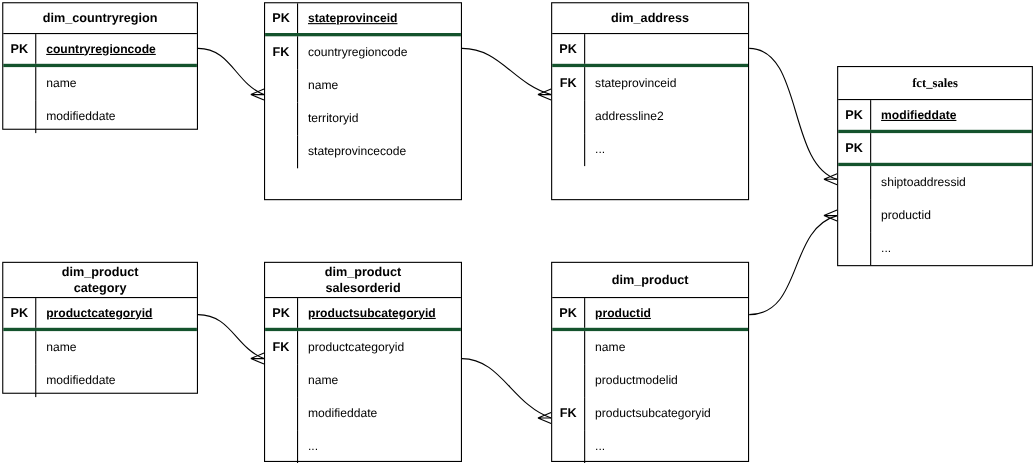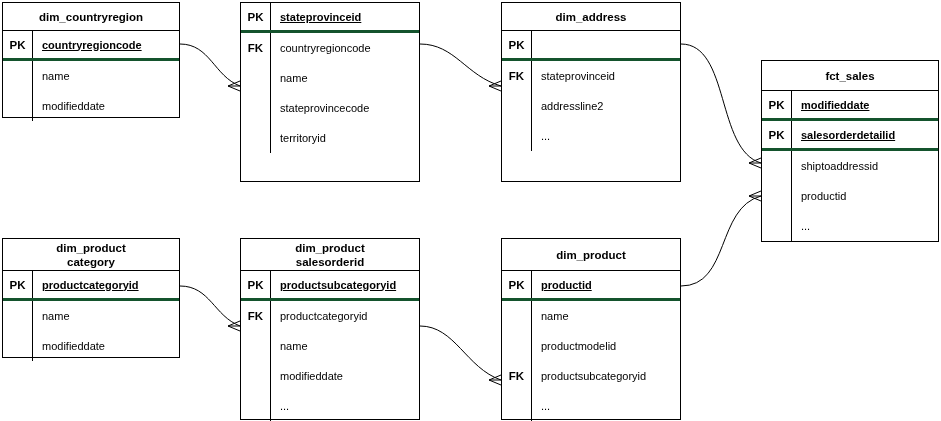--- a/index.html
+++ b/index.html
@@ -172,25 +172,25 @@
           <div class="attr-row">
             <div class="key-cell fk">FK</div>
             <div class="name-cell">countryregioncode</div>
           </div>
           <div class="attr-row">
             <div class="key-cell blank"></div>
             <div class="name-cell">name</div>
           </div>
           <div class="attr-row">
             <div class="key-cell blank"></div>
+            <div class="name-cell">territoryid</div>
+          </div>
+          <div class="attr-row">
+            <div class="key-cell blank"></div>
             <div class="name-cell">stateprovincecode</div>
-          </div>
-          <div class="attr-row">
-            <div class="key-cell blank"></div>
-            <div class="name-cell">territoryid</div>
           </div>
         </div>
       </div>
       <div class="entity" style="left: 501px; top: 2px; width: 180px; height: 180px;">
         <div class="entity-title" style="height: 28px;"><span>dim_address</span></div>
         <div class="attr-group">
           <div class="attr-row key-sep">
             <div class="key-cell">PK</div>
           </div>
           <div class="attr-row">
@@ -201,29 +201,28 @@
             <div class="key-cell blank"></div>
             <div class="name-cell">addressline2</div>
           </div>
           <div class="attr-row">
             <div class="key-cell blank"></div>
             <div class="name-cell">...</div>
           </div>
         </div>
       </div>
       <div class="entity" style="left: 761px; top: 60px; width: 178px; height: 182px;">
-        <div class="entity-title" style="height: 30px;"><span>fct_sales</span></div>
+        <div class="entity-title" style="height: 30px; font-family: Liberation Serif, serif;"><span>fct_sales</span></div>
         <div class="attr-group">
           <div class="attr-row key-sep">
             <div class="key-cell">PK</div>
             <div class="name-cell pk">modifieddate</div>
           </div>
           <div class="attr-row key-sep">
             <div class="key-cell">PK</div>
-            <div class="name-cell pk">salesorderdetailid</div>
           </div>
           <div class="attr-row">
             <div class="key-cell blank"></div>
             <div class="name-cell">shiptoaddressid</div>
           </div>
           <div class="attr-row">
             <div class="key-cell blank"></div>
             <div class="name-cell">productid</div>
           </div>
           <div class="attr-row">

